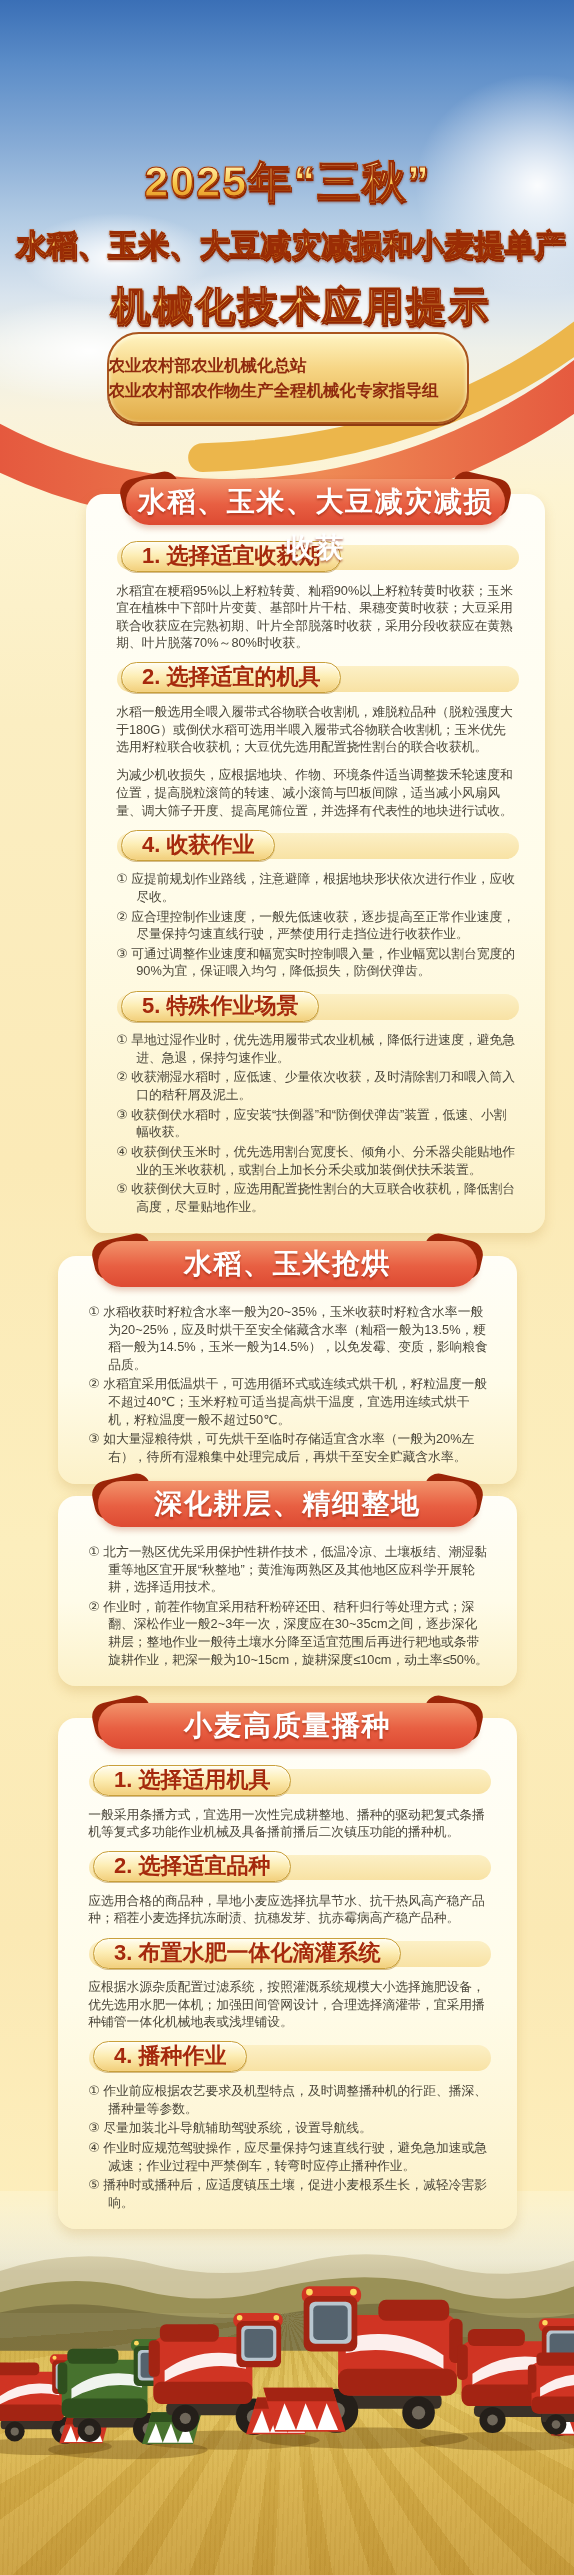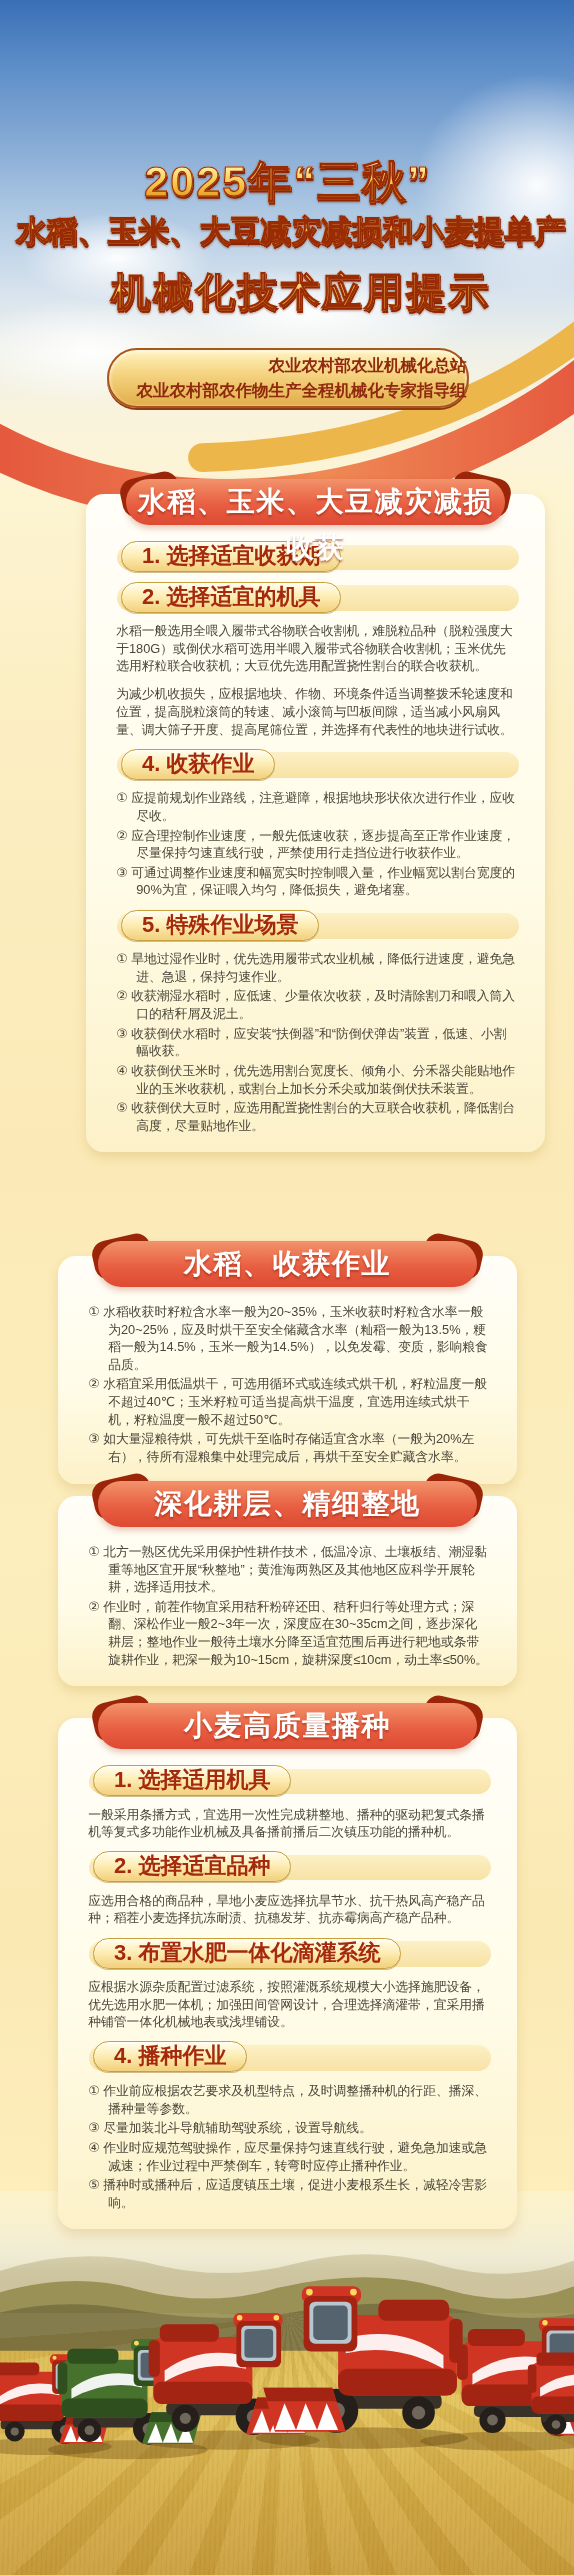--- a/index.html
+++ b/index.html
@@ -16,27 +16,27 @@
   
   .title-block{position:absolute;top:153px;left:0;width:100%;text-align:center;z-index:3;}
   .gold{
     font-weight:bold;
     background:linear-gradient(180deg,#fffad2 0%,#ffe globalization 0%,#ffe794 28%,#f6c445 55%,#e89d2b 75%,#f9d96d 100%);
     background:linear-gradient(180deg,#fffad2 0%,#ffe794 28%,#f6c445 55%,#e89d2b 75%,#f9d96d 100%);
     -webkit-background-clip:text;background-clip:text;color:transparent;
     -webkit-text-stroke:1.1px #9a2c05;
     filter:drop-shadow(1.6px 2.7px 0 #8f2500) drop-shadow(0 1.1px 1.1px rgba(110,25,0,.45));
   }
-  .t1{font-size:43px;letter-spacing:2.1px;margin-bottom:0;}
+  .t1{font-size:43px;letter-spacing:2.1px;margin-bottom:14px;}
   .t2{font-size:30px;letter-spacing:0.5px;margin-bottom:12.8px;padding-left:7px;}
   .t3{font-size:39px;letter-spacing:3.2px;margin-left:27px;}
   
   .banner{
-    position:absolute;top:348px;left:50%;transform:translateX(-50%);z-index:3;
-    width:358px;padding:3px 0;border-radius:32px;text-align:right;
+    position:absolute;top:332px;left:50%;transform:translateX(-50%);z-index:3;
+    width:358px;padding:19px 0;border-radius:32px;text-align:left;
     background:linear-gradient(180deg,#fff4c2 0%,#f6d584 40%,#e2ad49 100%);
     border:2.1px solid #a9551e;box-shadow:0 2.1px 0 #8f3b12, inset 0 1.6px 4.3px #fffbe2;
   }
   .banner div{color:#8f2a0e;font-size:16.5px;font-weight:bold;line-height:25px;}
   
   .swoosh{position:absolute;top:277px;left:0;z-index:1;}
   
   .section{position:absolute;left:58px;width:459px;z-index:2;}
   .sec-header{position:relative;z-index:3;width:379px;margin:0 auto;}
   .sec-header::before,.sec-header::after{
@@ -119,55 +119,58 @@
 <div id="sections">
     <div class="section" style="top: 479px; padding-left: 28px;">
       <div class="sec-header">
         <div class="sec-pill">水稻、玉米、大豆减灾减损收获</div>
       </div>
       <div class="card">
         <div class="sub-row">
           <div class="sub-bar"></div>
           <div class="sub-pill">1. 选择适宜收获期</div>
         </div>
+        <div class="group">
+          <div class="para">水稻宜在粳稻95%以上籽粒转黄、籼稻90%以上籽粒转黄时收获；玉米宜在植株中下部叶片变黄、基部叶片干枯、果穗变黄时收获；大豆采用联合收获应在完熟初期、叶片全部脱落时收获，采用分段收获应在黄熟期、叶片脱落70%～80%时收获。</div>
+        </div>
         <div class="sub-row">
           <div class="sub-bar"></div>
           <div class="sub-pill">2. 选择适宜的机具</div>
         </div>
         <div class="group">
           <div class="para">水稻一般选用全喂入履带式谷物联合收割机，难脱粒品种（脱粒强度大于180G）或倒伏水稻可选用半喂入履带式谷物联合收割机；玉米优先选用籽粒联合收获机；大豆优先选用配置挠性割台的联合收获机。</div>
         </div>
         <div class="group">
           <div class="para">为减少机收损失，应根据地块、作物、环境条件适当调整拨禾轮速度和位置，提高脱粒滚筒的转速、减小滚筒与凹板间隙，适当减小风扇风量、调大筛子开度、提高尾筛位置，并选择有代表性的地块进行试收。</div>
         </div>
         <div class="sub-row">
           <div class="sub-bar"></div>
           <div class="sub-pill">4. 收获作业</div>
         </div>
         <div class="group">
           <div class="item">① 应提前规划作业路线，注意避障，根据地块形状依次进行作业，应收尽收。</div>
           <div class="item">② 应合理控制作业速度，一般先低速收获，逐步提高至正常作业速度，尽量保持匀速直线行驶，严禁使用行走挡位进行收获作业。</div>
-          <div class="item">③ 可通过调整作业速度和幅宽实时控制喂入量，作业幅宽以割台宽度的90%为宜，保证喂入均匀，降低损失，避免堵塞。</div>
+          <div class="item">③ 可通过调整作业速度和幅宽实时控制喂入量，作业幅宽以割台宽度的90%为宜，保证喂入均匀，降低损失，防倒伏弹齿。</div>
         </div>
         <div class="sub-row">
           <div class="sub-bar"></div>
           <div class="sub-pill">5. 特殊作业场景</div>
         </div>
         <div class="group">
           <div class="item">① 旱地过湿作业时，优先选用履带式农业机械，降低行进速度，避免急进、急退，保持匀速作业。</div>
           <div class="item">② 收获潮湿水稻时，应低速、少量依次收获，及时清除割刀和喂入筒入口的秸秆屑及泥土。</div>
           <div class="item">③ 收获倒伏水稻时，应安装“扶倒器”和“防倒伏弹齿”装置，低速、小割幅收获。</div>
           <div class="item">④ 收获倒伏玉米时，优先选用割台宽度长、倾角小、分禾器尖能贴地作业的玉米收获机，或割台上加长分禾尖或加装倒伏扶禾装置。</div>
           <div class="item">⑤ 收获倒伏大豆时，应选用配置挠性割台的大豆联合收获机，降低割台高度，尽量贴地作业。</div>
         </div>
       </div>
     </div>
     <div class="section" style="top: 1241px;">
       <div class="sec-header">
-        <div class="sec-pill">水稻、收获作业</div>
+        <div class="sec-pill">水稻、玉米抢烘</div>
       </div>
       <div class="card">
         <div class="group">
           <div class="item">① 水稻收获时籽粒含水率一般为20~35%，玉米收获时籽粒含水率一般为20~25%，应及时烘干至安全储藏含水率（籼稻一般为13.5%，粳稻一般为14.5%，玉米一般为14.5%），以免发霉、变质，影响粮食品质。</div>
           <div class="item">② 水稻宜采用低温烘干，可选用循环式或连续式烘干机，籽粒温度一般不超过40℃；玉米籽粒可适当提高烘干温度，宜选用连续式烘干机，籽粒温度一般不超过50℃。</div>
           <div class="item">③ 如大量湿粮待烘，可先烘干至临时存储适宜含水率（一般为20%左右），待所有湿粮集中处理完成后，再烘干至安全贮藏含水率。</div>
         </div>
       </div>
     </div>
     <div class="section" style="top: 1481px;">

